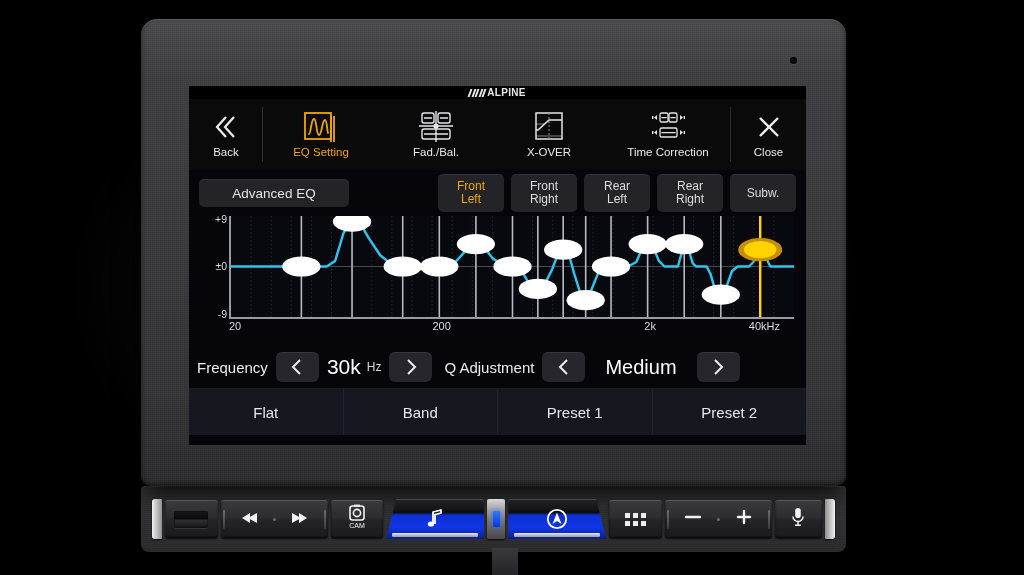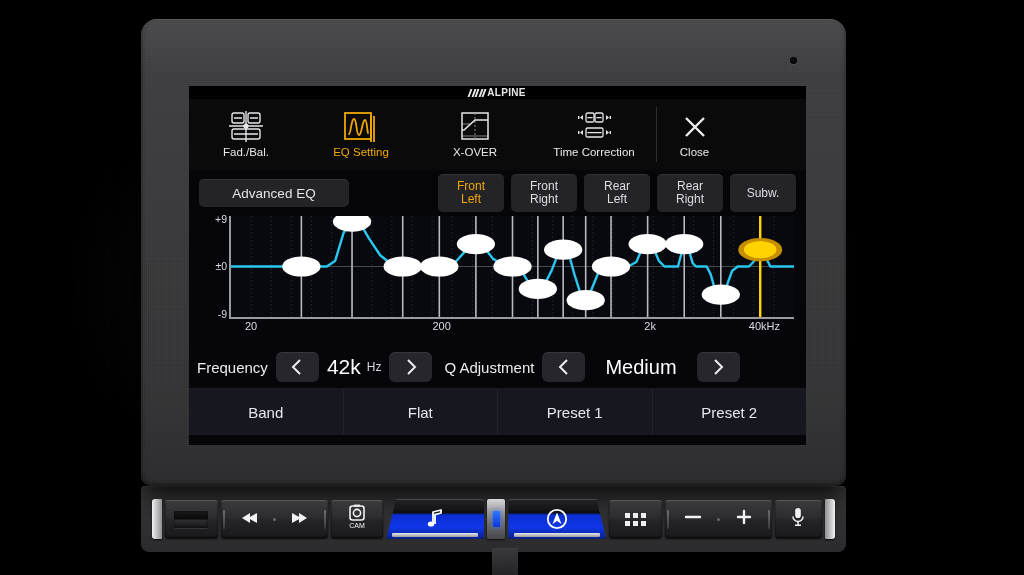--- a/index.html
+++ b/index.html
@@ -223,46 +223,55 @@
             <i></i>
             <i></i>
             <i></i>
           </span>
         <span class="alpine-word">ALPINE</span>
       </div>
     </div>
 
     <div class="toolbar">
 
+      <div class="tb-item tb-back sep">
+        <div class="tb-icon">
+          <svg width="26" height="28" viewBox="0 0 26 28">
+            <path d="M13 4 L4 14 L13 24" fill="none" stroke="#ededf0" stroke-width="2.2"></path>
+            <path d="M21 4 L12 14 L21 24" fill="none" stroke="#ededf0" stroke-width="2.2"></path>
+          </svg>
+        </div>
+        <div class="tb-label">Back</div>
+      </div>
+
+      <div class="tb-item tb-eq active">
+        <div class="tb-icon">
+          <svg width="40" height="34" viewBox="0 0 40 34">
+            <rect x="4" y="3" width="26" height="26" fill="none" stroke="#f0a800" stroke-width="1.8"></rect>
+            <path d="M33 6v26M30 6v26" stroke="#f0a800" stroke-width="1.8"></path>
+            <path d="M8 24 C10 24 10 9 13 9 C16 9 15 25 18 25 C21 25 21 10 24 10 C26 10 26 20 27 23" fill="none" stroke="#f0a800" stroke-width="1.8" stroke-linecap="round"></path>
+          </svg>
+        </div>
+        <div class="tb-label">EQ Setting</div>
+      </div>
 
       <div class="tb-item tb-fad">
         <div class="tb-icon">
           <svg width="42" height="34" viewBox="0 0 42 34">
             <g fill="none" stroke="#e6e6ea" stroke-width="1.4">
               <rect x="7" y="3" width="12" height="10" rx="2"></rect>
               <rect x="23" y="3" width="12" height="10" rx="2"></rect>
               <rect x="7" y="19" width="28" height="10" rx="2"></rect>
               <path d="M9 8h8M25 8h8M9 24h24"></path>
               <path d="M21 1v31M4 16h34"></path>
             </g>
             <circle cx="21" cy="16" r="2.6" fill="#e6e6ea"></circle>
           </svg>
         </div>
         <div class="tb-label">Fad./Bal.</div>
-      </div>
-
-      <div class="tb-item tb-eq active">
-        <div class="tb-icon">
-          <svg width="40" height="34" viewBox="0 0 40 34">
-            <rect x="4" y="3" width="26" height="26" fill="none" stroke="#f0a800" stroke-width="1.8"></rect>
-            <path d="M33 6v26M30 6v26" stroke="#f0a800" stroke-width="1.8"></path>
-            <path d="M8 24 C10 24 10 9 13 9 C16 9 15 25 18 25 C21 25 21 10 24 10 C26 10 26 20 27 23" fill="none" stroke="#f0a800" stroke-width="1.8" stroke-linecap="round"></path>
-          </svg>
-        </div>
-        <div class="tb-label">EQ Setting</div>
       </div>
 
       <div class="tb-item tb-xover">
         <div class="tb-icon">
           <svg width="34" height="34" viewBox="0 0 34 34">
             <rect x="4" y="3" width="26" height="26" fill="none" stroke="#e6e6ea" stroke-width="1.5"></rect>
             <path d="M17 3v26" stroke="#8d8d93" stroke-width="1" stroke-dasharray="2 2"></path>
             <path d="M4 20 L6 20 L17 10 L30 10" fill="none" stroke="#e6e6ea" stroke-width="1.6"></path>
             <path d="M4 26 L30 26 M4 14 L12 14" fill="none" stroke="#e6e6ea" stroke-width="1.1" opacity=".55"></path>
           </svg>
@@ -425,36 +434,36 @@
                 <g transform="translate(87 77.77777777777777) scale(0.34 1)">
                   <circle r="10" fill="#ffffff"></circle>
                 </g>
                 <g transform="translate(94 33.333333333333336) scale(0.34 1)">
                   <circle r="10" fill="#ffd200" stroke="#c78f00" stroke-width="3"></circle>
                 </g>
               </svg>
           </div>
         </div>
         <div class="x-labels">
-          <span style="left:16px">20</span>
+          <span style="left:0">20</span>
           <span style="left:36%">200</span>
           <span style="left:73.5%">2k</span>
           <span style="right:14px">40kHz</span>
         </div>
       </div>
     </div>
 
     <div class="fq-row">
       <div class="fq-lab">Frequency</div>
       <div class="arrow-btn">
         <svg width="16" height="20" viewBox="0 0 16 20">
             <path d="M11 3 L4 10 L11 17" fill="none" stroke="#ededf0" stroke-width="2"></path>
           </svg>
       </div>
-      <div class="fq-val">42k</div>
+      <div class="fq-val">30k</div>
       <div class="fq-unit">Hz</div>
       <div class="arrow-btn">
         <svg width="16" height="20" viewBox="0 0 16 20">
             <path d="M5 3 L12 10 L5 17" fill="none" stroke="#ededf0" stroke-width="2"></path>
           </svg>
       </div>
       <div class="fq-lab" style="margin-left:4px">Q Adjustment</div>
       <div class="arrow-btn">
         <svg width="16" height="20" viewBox="0 0 16 20">
             <path d="M11 3 L4 10 L11 17" fill="none" stroke="#ededf0" stroke-width="2"></path>
@@ -462,22 +471,22 @@
       </div>
       <div class="q-val" style="margin:0 12px">Medium</div>
       <div class="arrow-btn">
         <svg width="16" height="20" viewBox="0 0 16 20">
             <path d="M5 3 L12 10 L5 17" fill="none" stroke="#ededf0" stroke-width="2"></path>
           </svg>
       </div>
     </div>
 
     <div class="presets">
+      <div class="preset">Flat</div>
       <div class="preset">Band</div>
-      <div class="preset">Flat</div>
       <div class="preset">Preset 1</div>
       <div class="preset">Preset 2</div>
     </div>
   </div>
 
   <div class="hw-bar">
     <div class="hw-endcap"></div>
 
     <div class="hw-btn hw-power">
       <div class="pw-glyph"></div>

